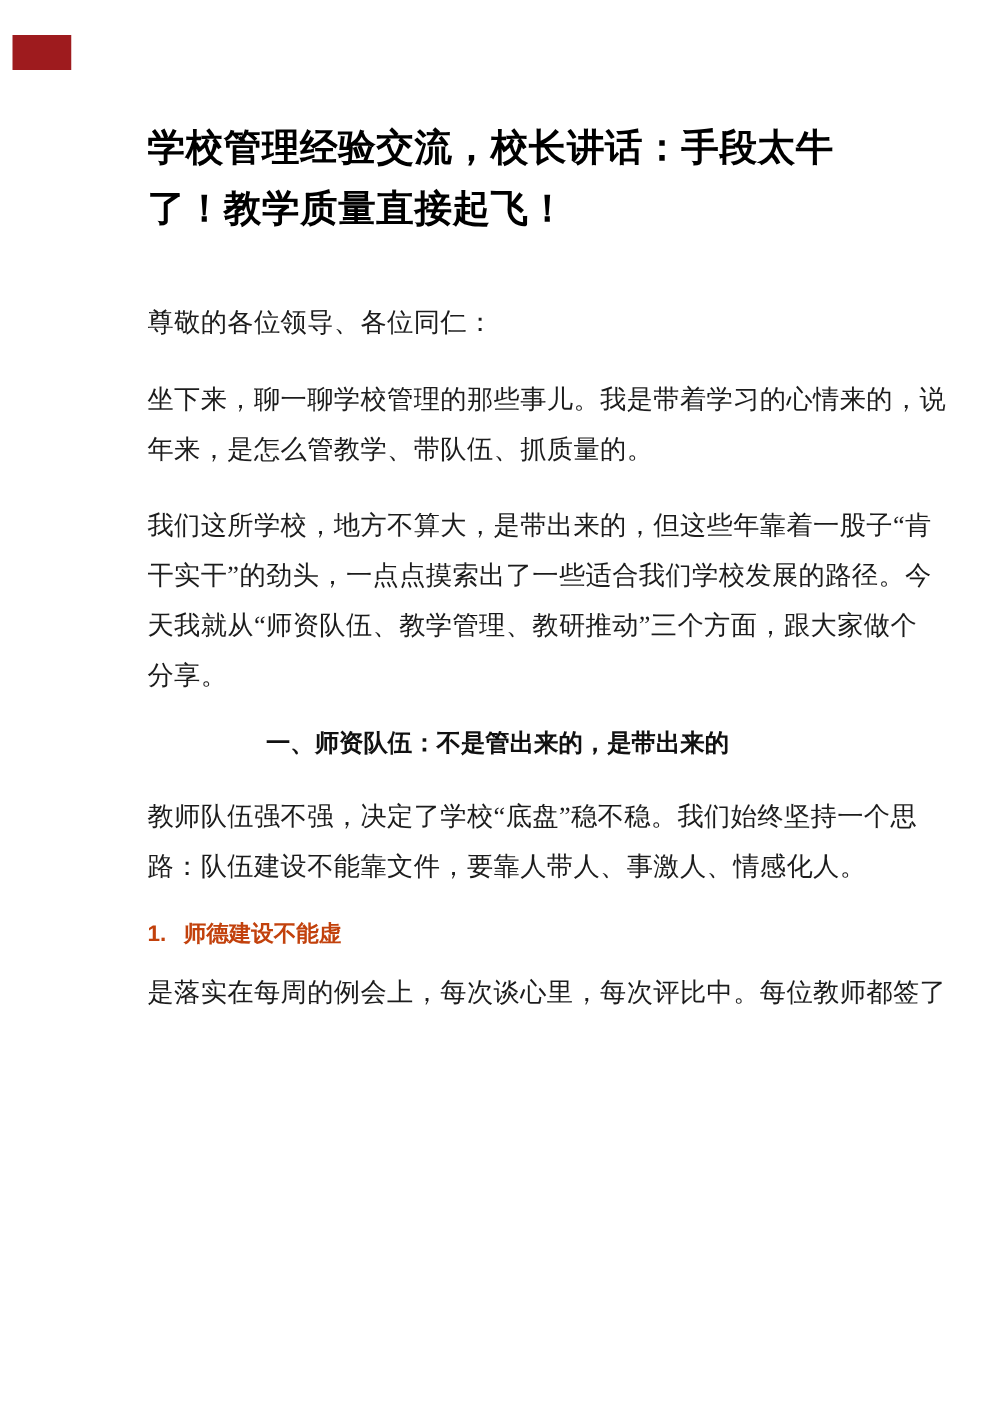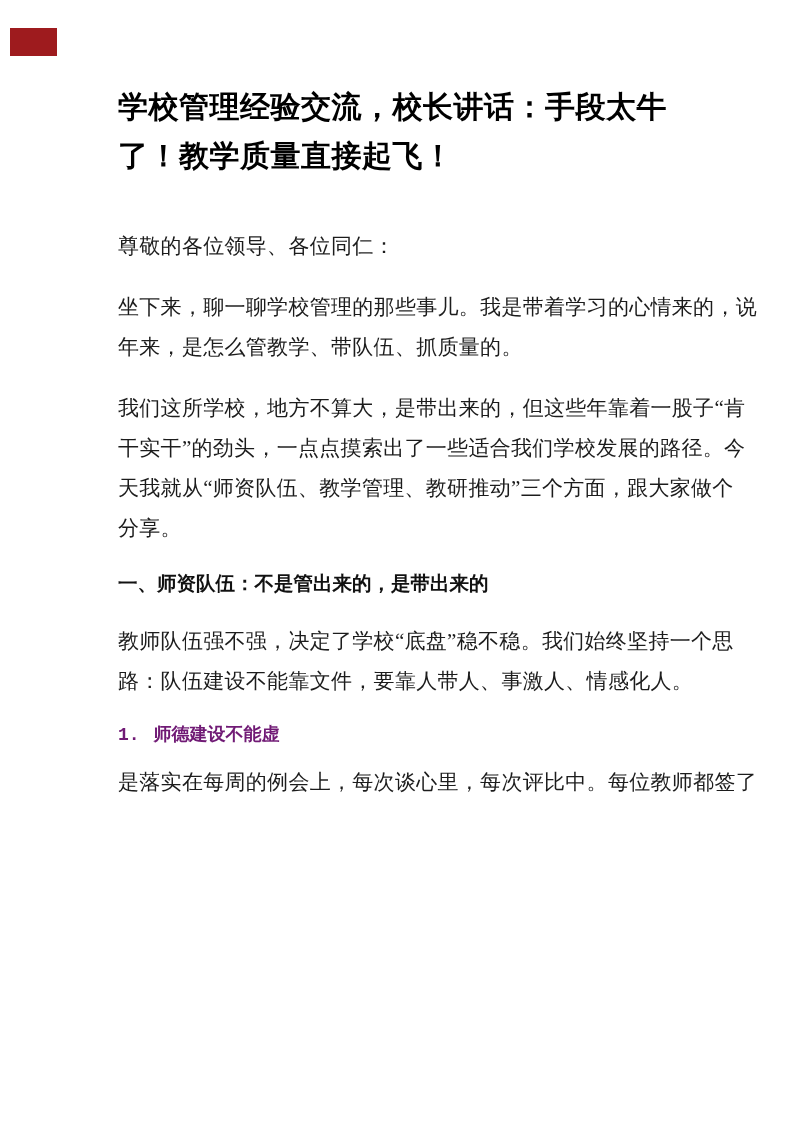--- a/index.html
+++ b/index.html
@@ -15,21 +15,21 @@
     position: absolute;
     left: 10px;
     top: 28px;
     width: 47px;
     height: 28px;
     background: #9e1b1e;
   }
   .content {
     position: absolute;
     left: 118px;
-    top: 82px;
+    top: 94px;
     width: 560px;
     color: #1c1c1c;
   }
   .doc-title {
     font-family: "Liberation Serif", "DejaVu Serif", serif;
     font-weight: bold;
     font-size: 30px;
     line-height: 49px;
     color: #000000;
     margin: 0 0 46px 0;
@@ -44,27 +44,28 @@
     letter-spacing: 0.3px;
     white-space: nowrap;
   }
   .heading-1 {
     font-family: "Liberation Sans", "DejaVu Sans", sans-serif;
     font-weight: bold;
     font-size: 19.5px;
     line-height: 28px;
     color: #111111;
     margin: 18px 0 24px 0;
+    text-align: center;
   }
   .heading-2 {
-    font-family: Liberation Mono, monospace;
+    font-family: Liberation Sans, sans-serif;
     font-weight: bold;
     font-size: 18px;
     line-height: 26px;
-    color: #701a75;
+    color: #c2410c;
     margin: 16px 0 14px 0;
   }
   .heading-2 .num {
     display: inline-block;
     margin-right: 14px;
   }
 </style>
 </head>
 <body>
 

